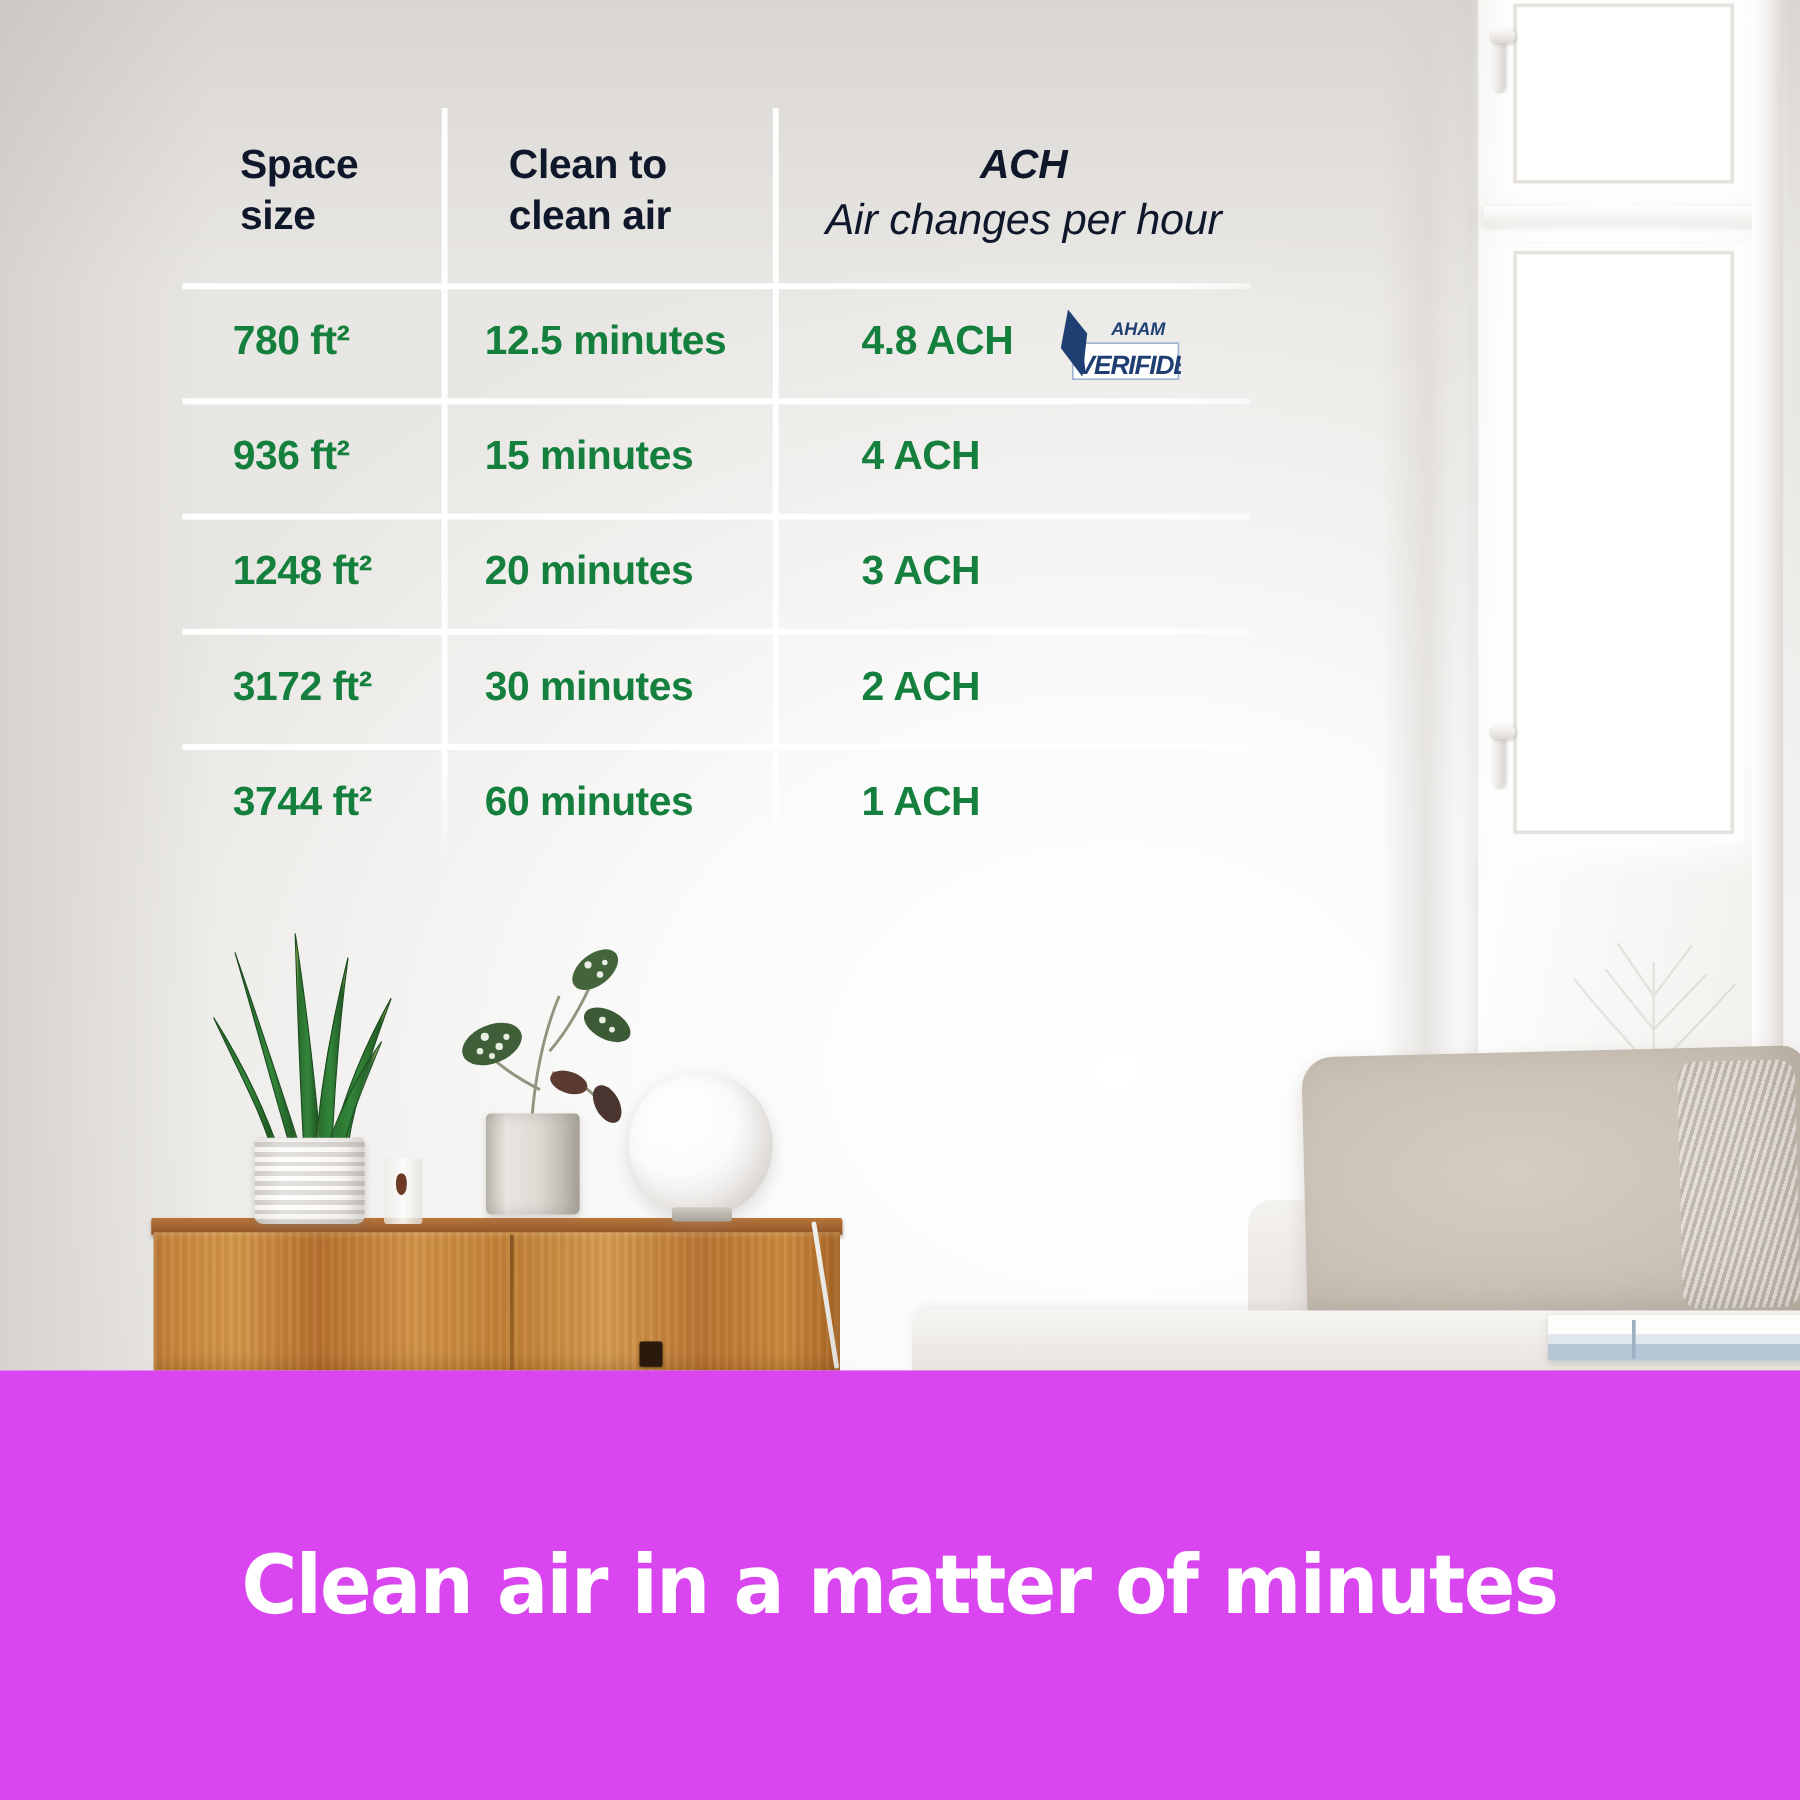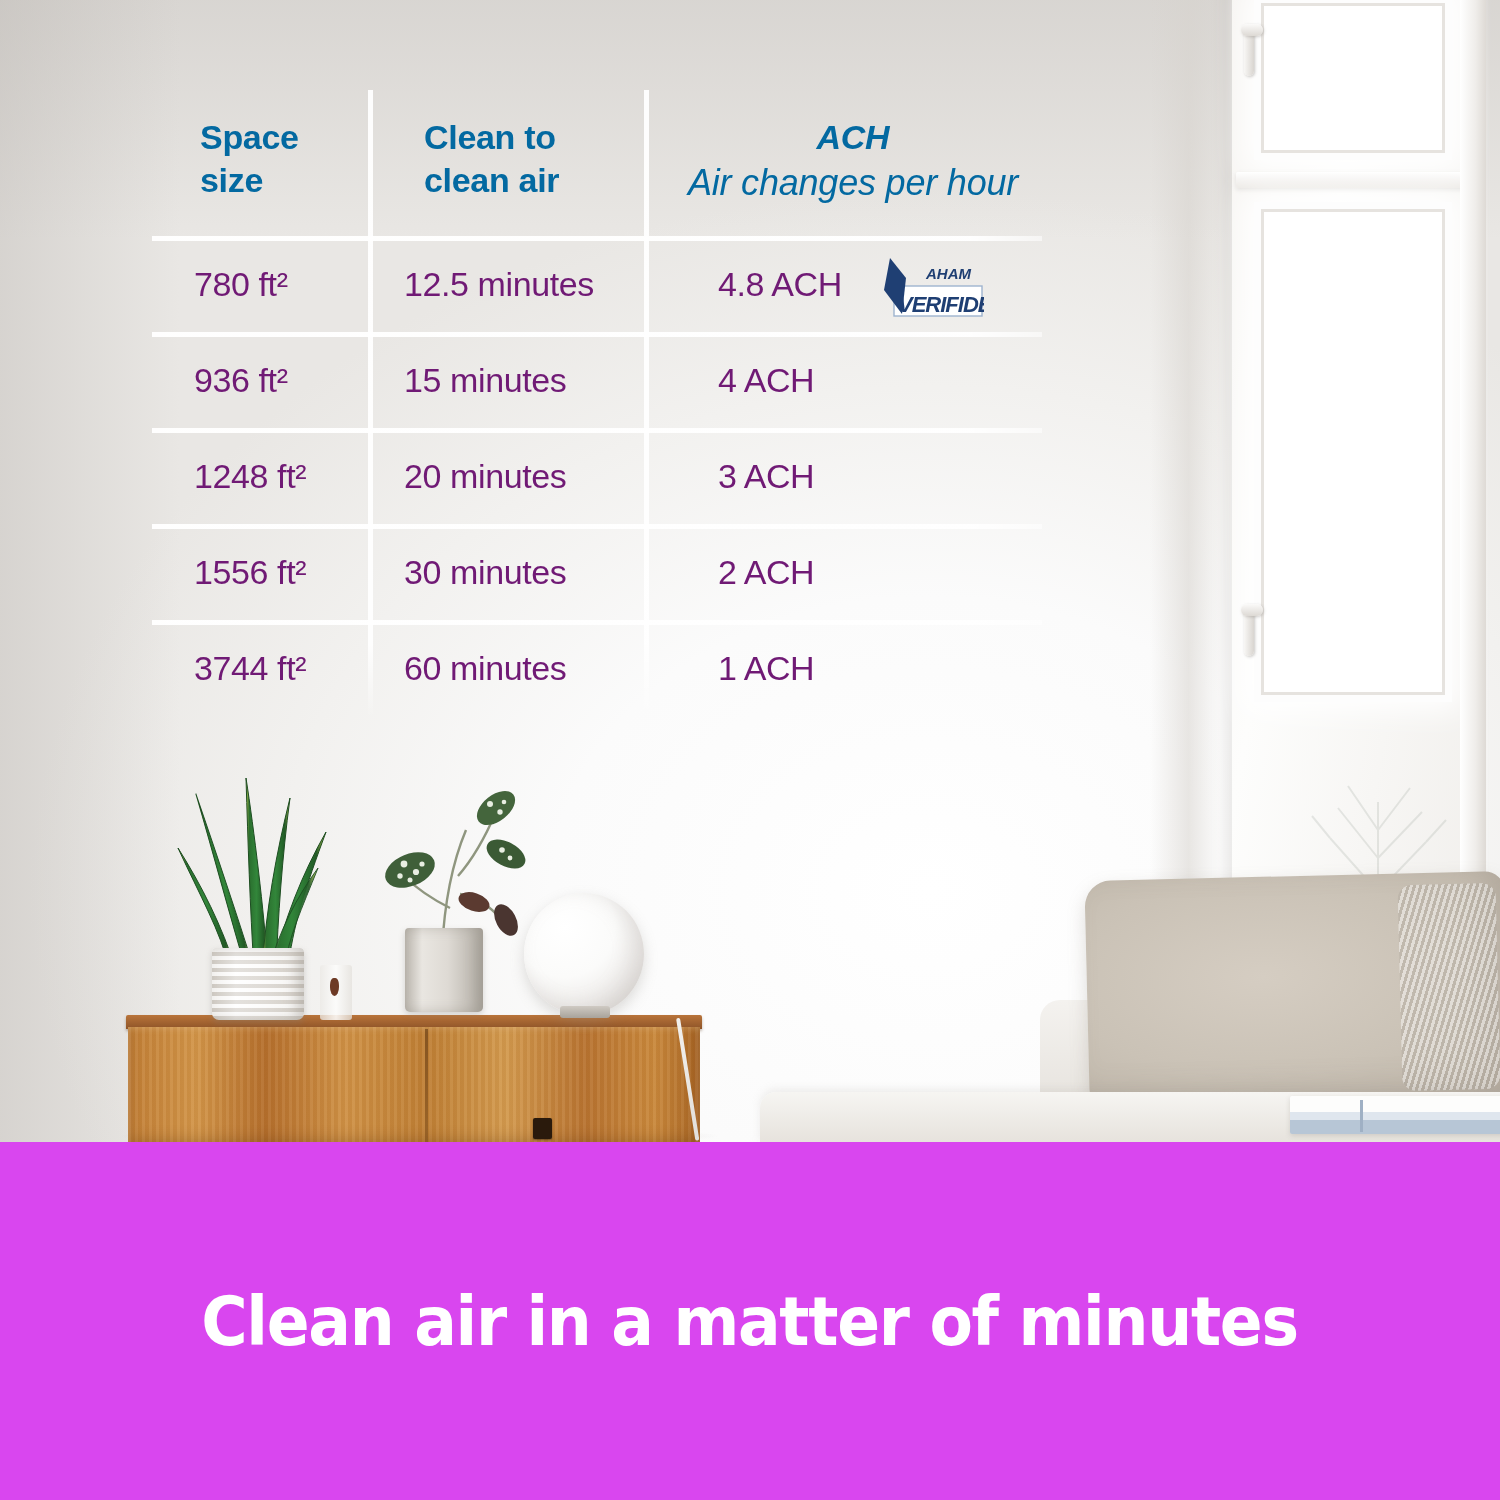--- a/index.html
+++ b/index.html
@@ -136,30 +136,30 @@
 
   .vline { position:absolute; top:2px; width:5px; height:628px;
            background:linear-gradient(180deg, rgba(255,255,255,.95) 0%, rgba(255,255,255,.95) 88%, rgba(255,255,255,0) 100%); }
   .v1 { left:216px; }
   .v2 { left:492px; }
 
   .hline { position:absolute; left:0; width:890px; height:5px;
            background:linear-gradient(90deg, rgba(255,255,255,.98) 0%, rgba(255,255,255,.98) 92%, rgba(255,255,255,.55) 100%); }
 
   .thead { position:absolute; left:0; top:0; width:890px; height:148px; }
-  .th { position:absolute; color:#0369a1; }
+  .th { position:absolute; color:#0f172a; }
   .th-title { font-weight:700; font-size:34px; line-height:1.25; letter-spacing:-0.3px; }
   .th-sub { font-weight:400; font-size:36px; line-height:1.2; letter-spacing:-0.2px; margin-top:2px; }
 
   .th-space { left:48px; top:28px; width:160px; }
   .th-time  { left:272px; top:28px; width:200px; }
   .th-ach   { left:516px; top:28px; width:370px; text-align:center;font-style:italic; }
 
   .row { position:absolute; left:0; width:890px; height:96px; }
-  .cell { position:absolute; color:#701a75; font-weight:400; font-size:34px;
+  .cell { position:absolute; color:#15803d; font-weight:700; font-size:34px;
           letter-spacing:-0.4px; line-height:96px; white-space:nowrap; }
   .c1 { left:42px; }
   .c2 { left:252px; }
   .c3 { left:566px; }
 
   
   .aham { position:absolute; left:730px; top:20px; width:102px; height:62px; }
   .aham svg { display:block; }
 
   
@@ -325,21 +325,21 @@
       <div class="cell c3">4 ACH</div>
     </div>
 
     <div class="row" style="top:340px">
       <div class="cell c1">1248 ft²</div>
       <div class="cell c2">20 minutes</div>
       <div class="cell c3">3 ACH</div>
     </div>
 
     <div class="row" style="top:436px">
-      <div class="cell c1">1556 ft²</div>
+      <div class="cell c1">3172 ft²</div>
       <div class="cell c2">30 minutes</div>
       <div class="cell c3">2 ACH</div>
     </div>
 
     <div class="row" style="top:532px">
       <div class="cell c1">3744 ft²</div>
       <div class="cell c2">60 minutes</div>
       <div class="cell c3">1 ACH</div>
     </div>
   </div>

